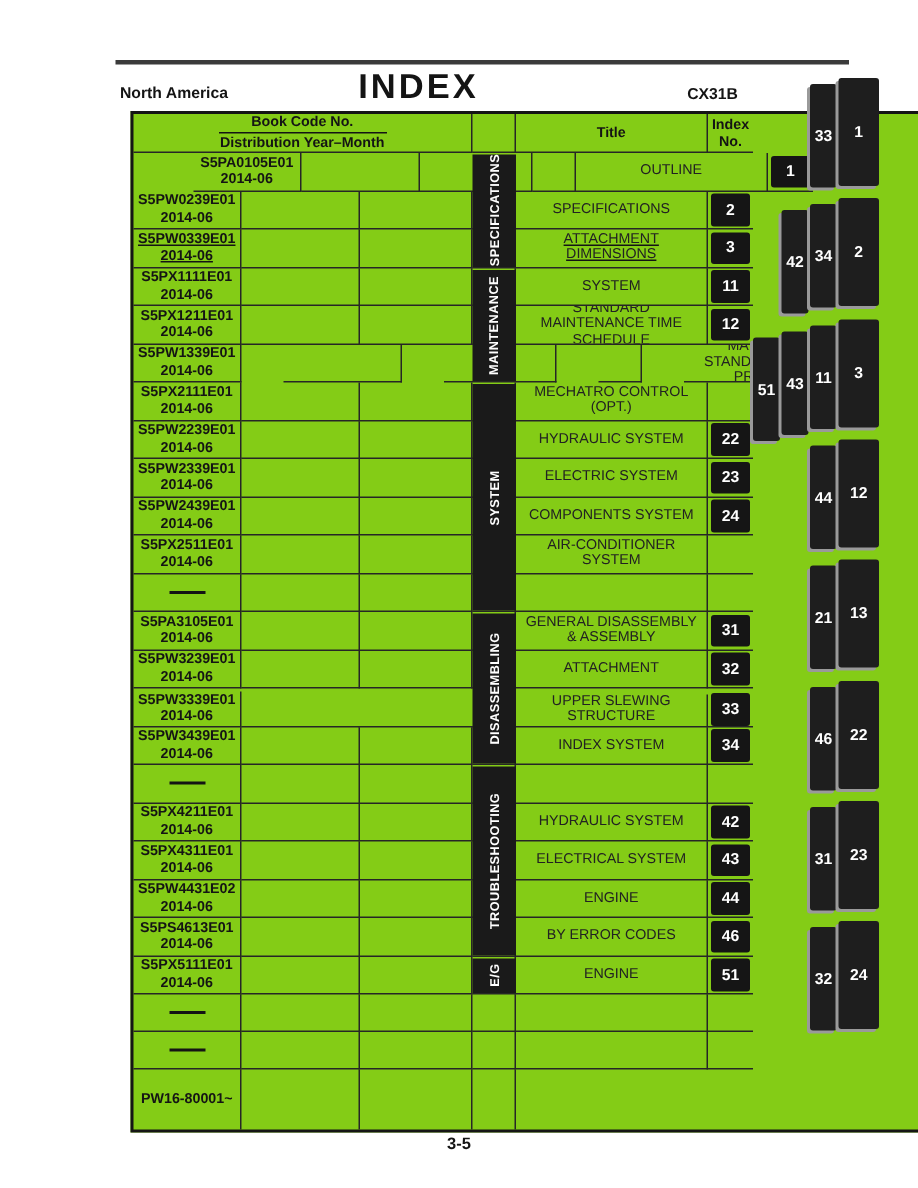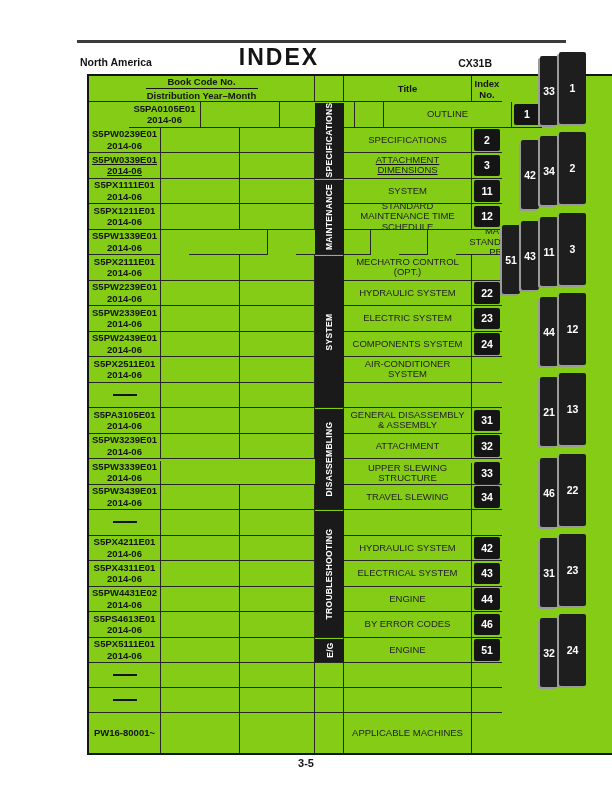--- a/index.html
+++ b/index.html
@@ -284,21 +284,21 @@
         </div>
         <div class="trow" style="height: 25.5px;">
           <div class="td c0">
             <div class="code-line">S5PW3439E01</div>
             <div class="code-line">2014-06</div>
           </div>
           <div class="td c1"></div>
           <div class="td c2"></div>
           <div class="td c3"></div>
           <div class="td c4">
-            <div class="title-text">TRAVEL SLEWING</div>
+            <div class="title-text">INDEX SYSTEM</div>
           </div>
           <div class="td c5">
             <div class="index-badge" style="height: 21.5px;">34</div>
           </div>
         </div>
         <div class="trow" style="height: 25.5px;">
           <div class="td c0">
             <div class="dash-line"></div>
           </div>
           <div class="td c1"></div>
@@ -402,23 +402,20 @@
           <div class="td c4"></div>
           <div class="td c5"></div>
         </div>
         <div class="trow" style="height: 39.5px;">
           <div class="td c0" style="border-bottom: none;">
             <div class="code-line">PW16-80001~</div>
           </div>
           <div class="td c1" style="border-bottom: none;"></div>
           <div class="td c2" style="border-bottom: none;"></div>
           <div class="td c3" style="border-bottom: none;"></div>
-          <div class="td c4" style="border-bottom: none;">
-            <div class="title-text">APPLICABLE MACHINES</div>
-          </div>
           <div class="td c5" style="border-bottom: none;"></div>
         </div>
       </div>
     <div id="strips">
         <div class="strip-block" style="top: 27px; height: 74.5px;">
           <span>SPECIFICATIONS</span>
         </div>
         <div class="strip-block" style="top: 103.5px; height: 74.5px;">
           <span>MAINTENANCE</span>
         </div>

